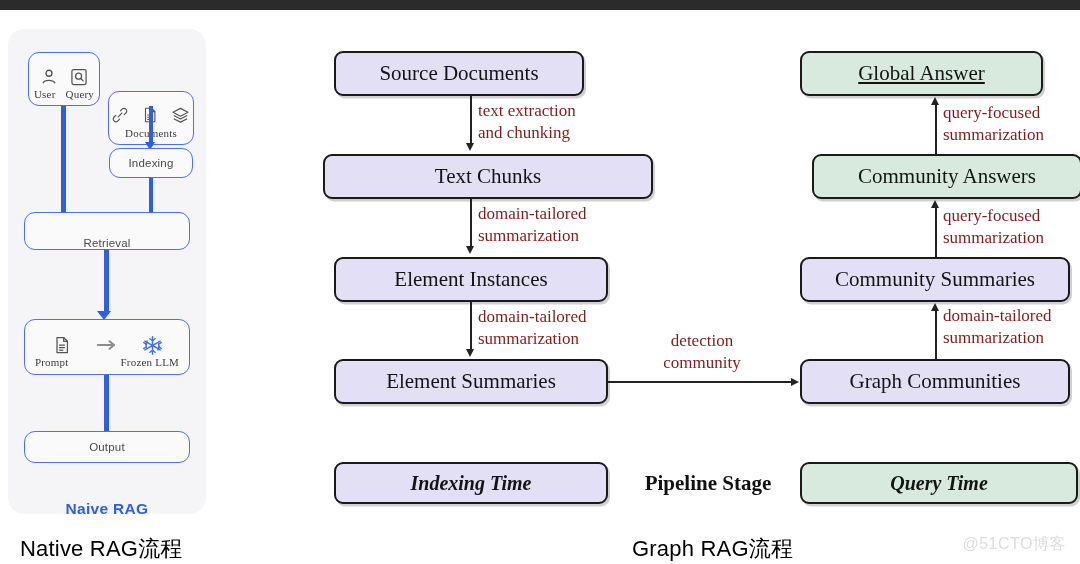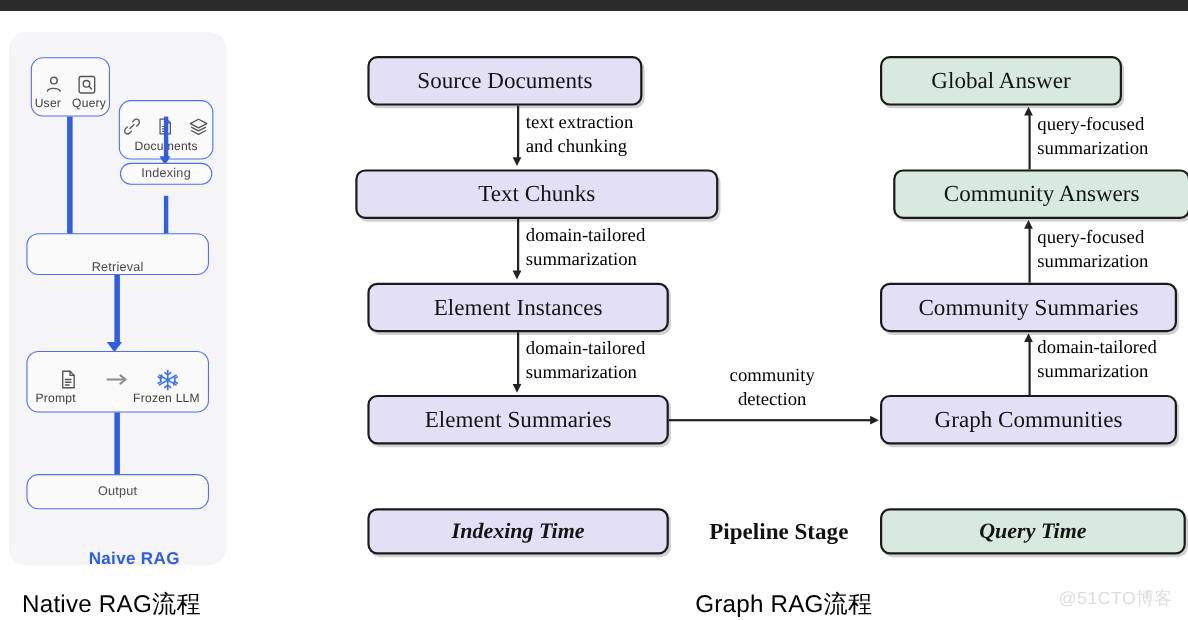--- a/index.html
+++ b/index.html
@@ -15,34 +15,34 @@
   #left-card{
     position:absolute;left:8px;top:29px;width:198px;height:485px;
     background:#f5f5f7;border-radius:16px;
   }
   .nbox{
     position:absolute;background:#fafafa;border:1.6px solid #4f6ff0;
     border-radius:11px;box-sizing:border-box;
     display:flex;align-items:center;justify-content:center;
     color:#4a4a4a;font-size:11.5px;letter-spacing:.2px;
   }
-  .nbox.icons{flex-direction:column;justify-content:center;gap:1px;padding-top:4px;}
+  .nbox.icons{flex-direction:column;justify-content:center;gap:1px;padding-top:4px;font-family:Liberation Serif, serif;}
   .icon-row{display:flex;align-items:flex-end;justify-content:center;gap:10px;height:24px;}
   .lbl-row{display:flex;align-items:center;justify-content:center;gap:10px;font-size:11px;color:#3d3d3d;}
   .ico{width:20px;height:20px;display:block;}
   .arrowline{position:absolute;background:#2f5fe0;width:5px;}
   .arrowhead{
     position:absolute;width:0;height:0;
     border-left:7px solid transparent;border-right:7px solid transparent;
     border-top:9px solid #2f5fe0;
   }
   .arrowline.thin{width:3.5px;}
   .arrowhead.thin{border-left-width:5.5px;border-right-width:5.5px;border-top-width:8px;}
   #naive-rag-label{
-    position:absolute;left:15px;top:471px;width:198px;text-align:center;
+    position:absolute;left:0;top:471px;width:198px;text-align:center;
     color:#2f5fe0;font-size:15.5px;font-weight:bold;letter-spacing:.3px;
   }
 
   
   .fbox{
     position:absolute;box-sizing:border-box;
     border:2px solid #1a1a1a;border-radius:9px;
     display:flex;align-items:center;justify-content:center;
     font-family:"Liberation Serif", serif;
     font-size:21px;color:#141414;
@@ -64,21 +64,21 @@
     border-left:4.5px solid transparent;border-right:4.5px solid transparent;
     border-bottom:8px solid #222;
   }
   .head-right{
     position:absolute;width:0;height:0;
     border-top:4.5px solid transparent;border-bottom:4.5px solid transparent;
     border-left:8px solid #222;
   }
   .edge-label{
     position:absolute;font-family:"Liberation Serif", serif;
-    font-size:17px;color:#000000;line-height:1.30;white-space:nowrap;
+    font-size:17px;color:#7f1d1d;line-height:1.30;white-space:nowrap;
   }
   .edge-label.center{text-align:center;}
 
   #pipeline-stage{
     position:absolute;left:620px;top:462px;width:176px;height:42px;
     display:flex;align-items:center;justify-content:center;
     font-family:"Liberation Serif", serif;font-weight:bold;font-size:21px;color:#111;
   }
 
   .caption{
@@ -145,21 +145,21 @@
       <span>Documents</span>
     </div>
   </div>
 
   <div class="arrowline" style="left:53px;top:77px;height:116px;"></div>
   <div class="arrowhead" style="left:46px;top:190px;"></div>
 
   <div class="arrowline thin" style="left:141px;top:77px;height:38px;"></div>
   <div class="arrowhead thin" style="left:137px;top:113px;"></div>
 
-  <div class="nbox" style="left:101px;top:119px;width:84px;height:20px;text-align:right;">
+  <div class="nbox" style="left:101px;top:119px;width:84px;height:30px;text-align:right;">
     <span>Indexing</span>
   </div>
 
   <div class="arrowline thin" style="left:141px;top:149px;height:44px;"></div>
   <div class="arrowhead thin" style="left:137px;top:190px;"></div>
 
   <div class="nbox" style="left:16px;top:183px;width:166px;height:38px;align-items:flex-end;">
     <span>Retrieval</span>
   </div>
 
@@ -239,25 +239,25 @@
   <div>summarization</div>
 </div>
 
 <div class="fbox lav" style="left:334px;top:359px;width:274px;height:45px;">
   <span>Element Summaries</span>
 </div>
 
 <div class="edge-h" style="left:608px;top:381px;width:184px;"></div>
 <div class="head-right" style="left:791px;top:377.5px;"></div>
 <div class="edge-label center" style="left:640px;top:330px;width:124px;">
+  <div>detection</div>
   <div>community</div>
-  <div>detection</div>
-</div>
-
-<div class="fbox grn" style="left:800px;top:51px;width:220px;height:45px;">
+</div>
+
+<div class="fbox grn" style="left:800px;top:51px;width:243px;height:45px;text-decoration:underline;">
   <span>Global Answer</span>
 </div>
 
 <div class="edge-v" style="left:935px;top:104px;height:50px;"></div>
 <div class="head-up" style="left:930.5px;top:97px;"></div>
 <div class="edge-label" style="left:943px;top:102px;">
   <div>query-focused</div>
   <div>summarization</div>
 </div>
 

